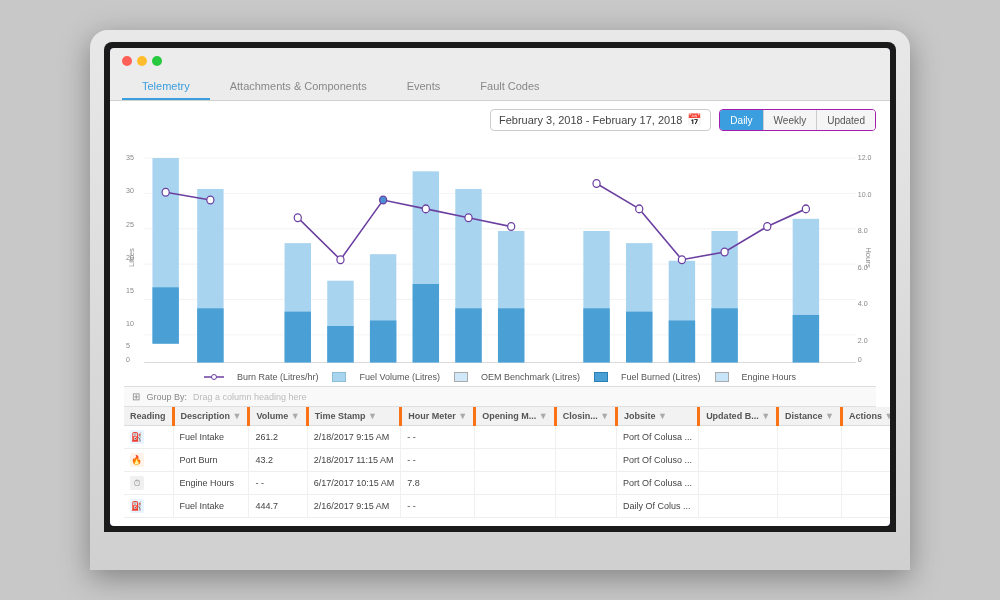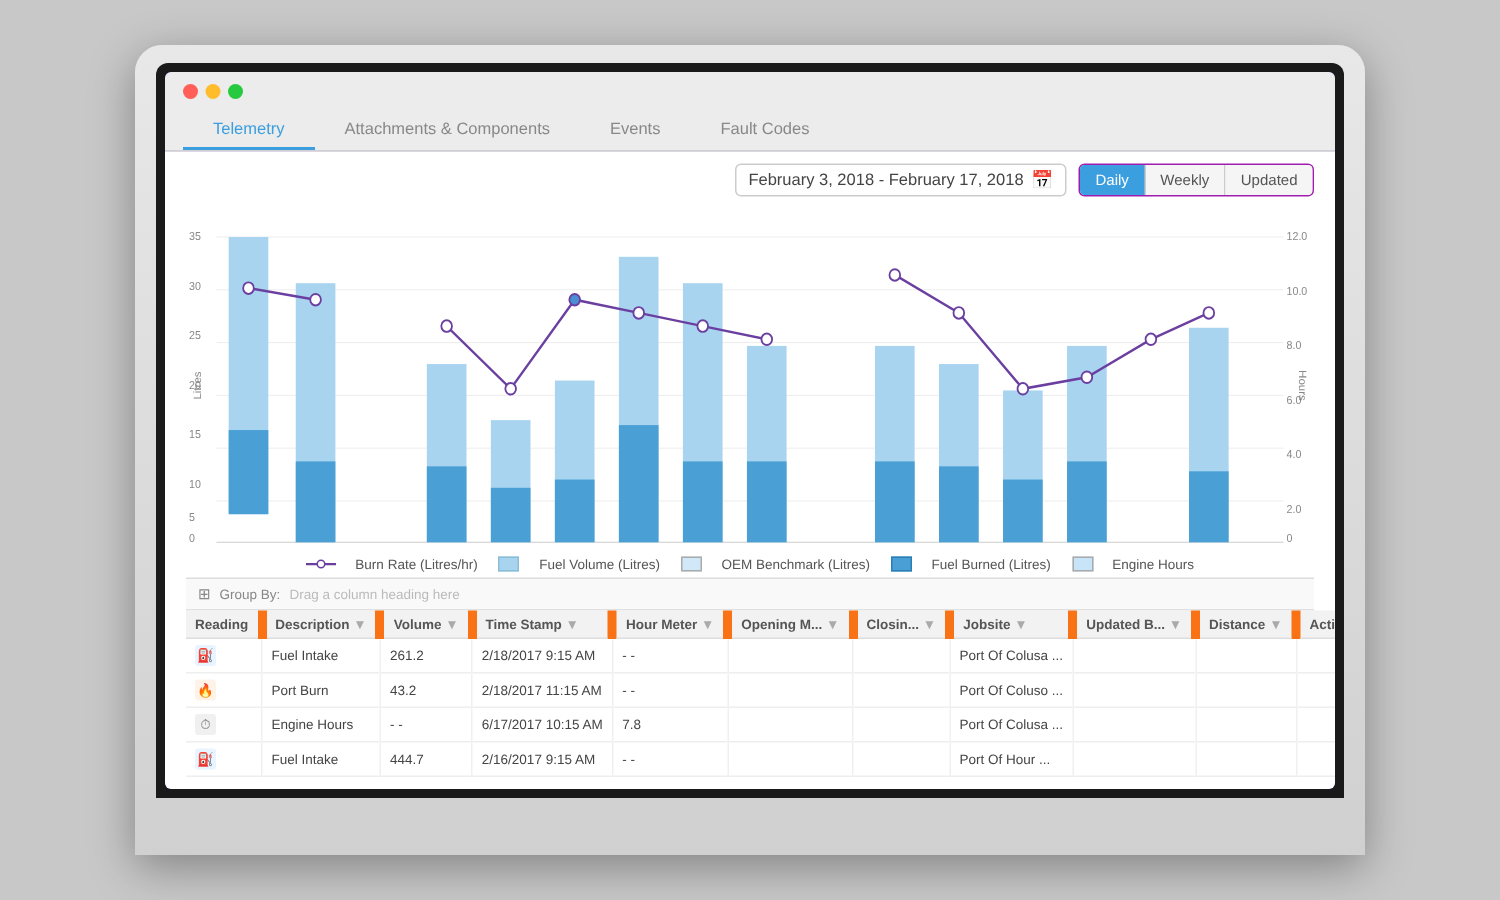--- a/index.html
+++ b/index.html
@@ -200,21 +200,21 @@
     thead tr {
       background: #f2f2f2;
       border-bottom: 1px solid #ddd;
     }
     thead th {
       padding: 4px 6px;
       text-align: left;
       color: #555;
       font-weight: 600;
       white-space: nowrap;
-      border-right: 6px solid #f97316;
+      border-right: 3px solid #f97316;
     }
     thead th:last-child { border-right: none; }
     tbody tr {
       border-bottom: 1px solid #eeeeee;
     }
     tbody td {
       padding: 4px 6px;
       color: #444;
       white-space: nowrap;
       border-right: 1px solid #f0f0f0;
@@ -474,21 +474,21 @@
                   <td></td>
                 </tr>
                 <tr>
                   <td><span class="row-icon icon-fuel">⛽</span></td>
                   <td>Fuel Intake</td>
                   <td>444.7</td>
                   <td>2/16/2017  9:15 AM</td>
                   <td>- -</td>
                   <td></td>
                   <td></td>
-                  <td>Port Of Hour ...</td>
+                  <td>Daily Of Colus ...</td>
                   <td></td>
                   <td></td>
                   <td></td>
                 </tr>
               </tbody>
             </table>
           </div>
 
         </div>
       </div>

